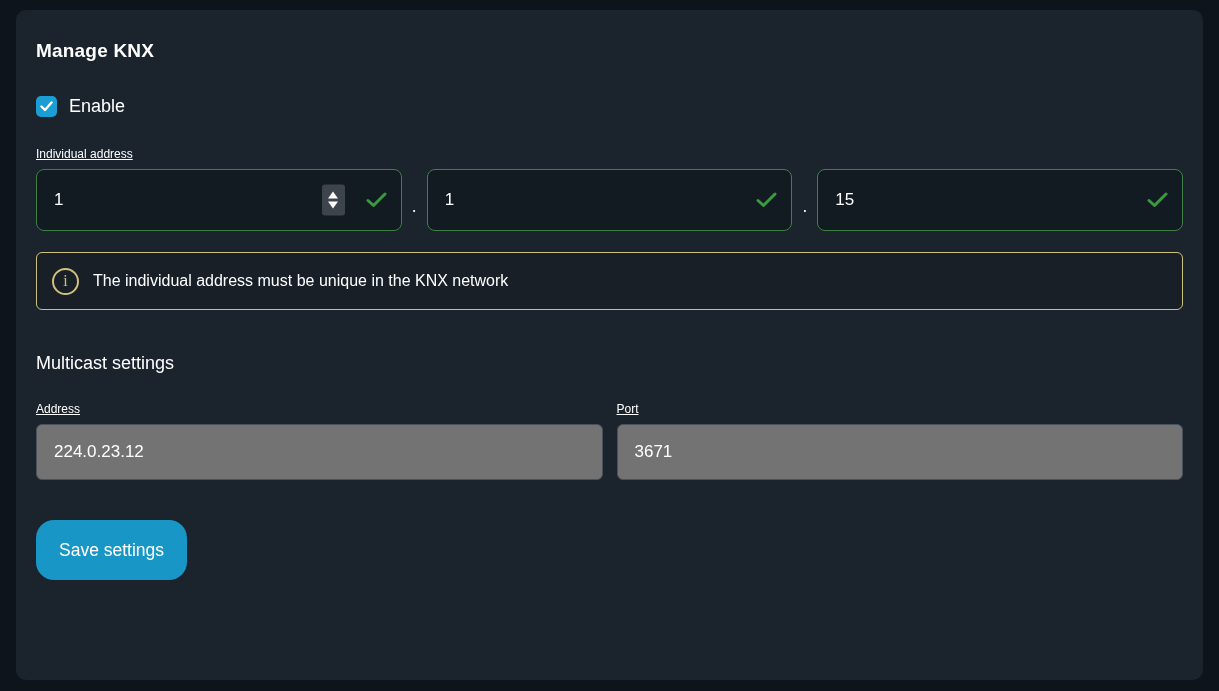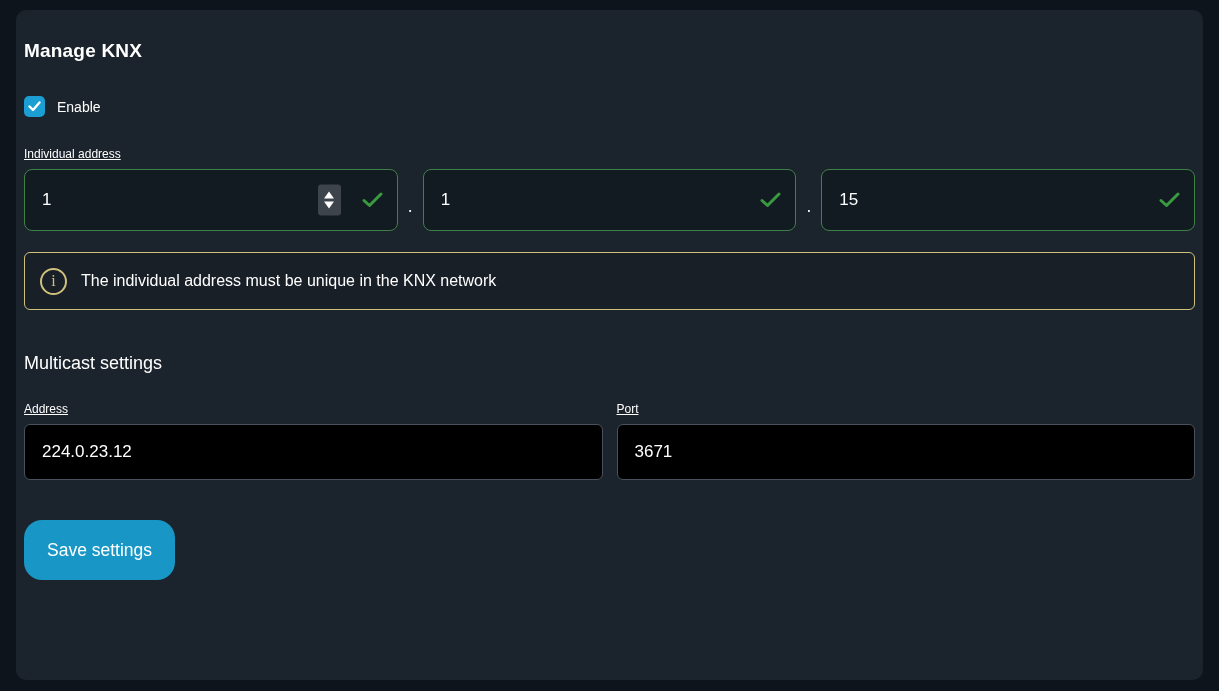--- a/index.html
+++ b/index.html
@@ -10,42 +10,42 @@
     font-family: "Liberation Sans", "DejaVu Sans", sans-serif;
     color: #ffffff;
     overflow: hidden;
   }
   .panel {
     position: absolute;
     left: 16px; top: 10px;
     width: 1187px; height: 670px;
     background: #1b232c;
     border-radius: 10px;
-    padding: 0 8px;
+    padding: 0 20px;
   }
   .page-title {
     margin: 0; padding-top: 30px;
     font-size: 19px; font-weight: bold;
     letter-spacing: 0.2px;
   }
   .check-row {
     margin-top: 34px;
     display: flex; align-items: center;
     cursor: pointer;
     width: max-content;
   }
   .checkbox {
     width: 21px; height: 21px;
     background: #1a9ed3;
     border-radius: 5px;
     display: flex; align-items: center; justify-content: center;
     flex: 0 0 auto;
   }
   .checkbox svg { display: block; }
-  .check-row .lbl { margin-left: 12px; font-size: 14px; }
+  .check-row .lbl { margin-left: 12px; font-size: 18px; }
   .section-heading {
     margin-top: 24px;
     font-size: 18px; font-weight: 400;
   }
   .field-label {
     font-size: 12px;
     margin-bottom: 8px;
     text-decoration: underline;
   }
   .ia-label { margin-top: 30px; }
@@ -128,21 +128,21 @@
   .notice-text { margin-left: 14px; font-size: 16px; }
   .mc-heading { margin-top: 43px; }
   .grid2 {
     margin-top: 28px;
     display: grid;
     grid-template-columns: 1fr 1fr;
     column-gap: 14px;
   }
   .text-input {
     width: 100%; height: 56px;
-    background: #000000;
+    background: #737373;
     border: 1px solid #49525c;
     border-radius: 6px;
     color: #ffffff;
     font-size: 17px;
     font-family: "Liberation Sans", sans-serif;
     padding: 0 17px;
     outline: none;
   }
   .save-btn {
     margin-top: 40px;

